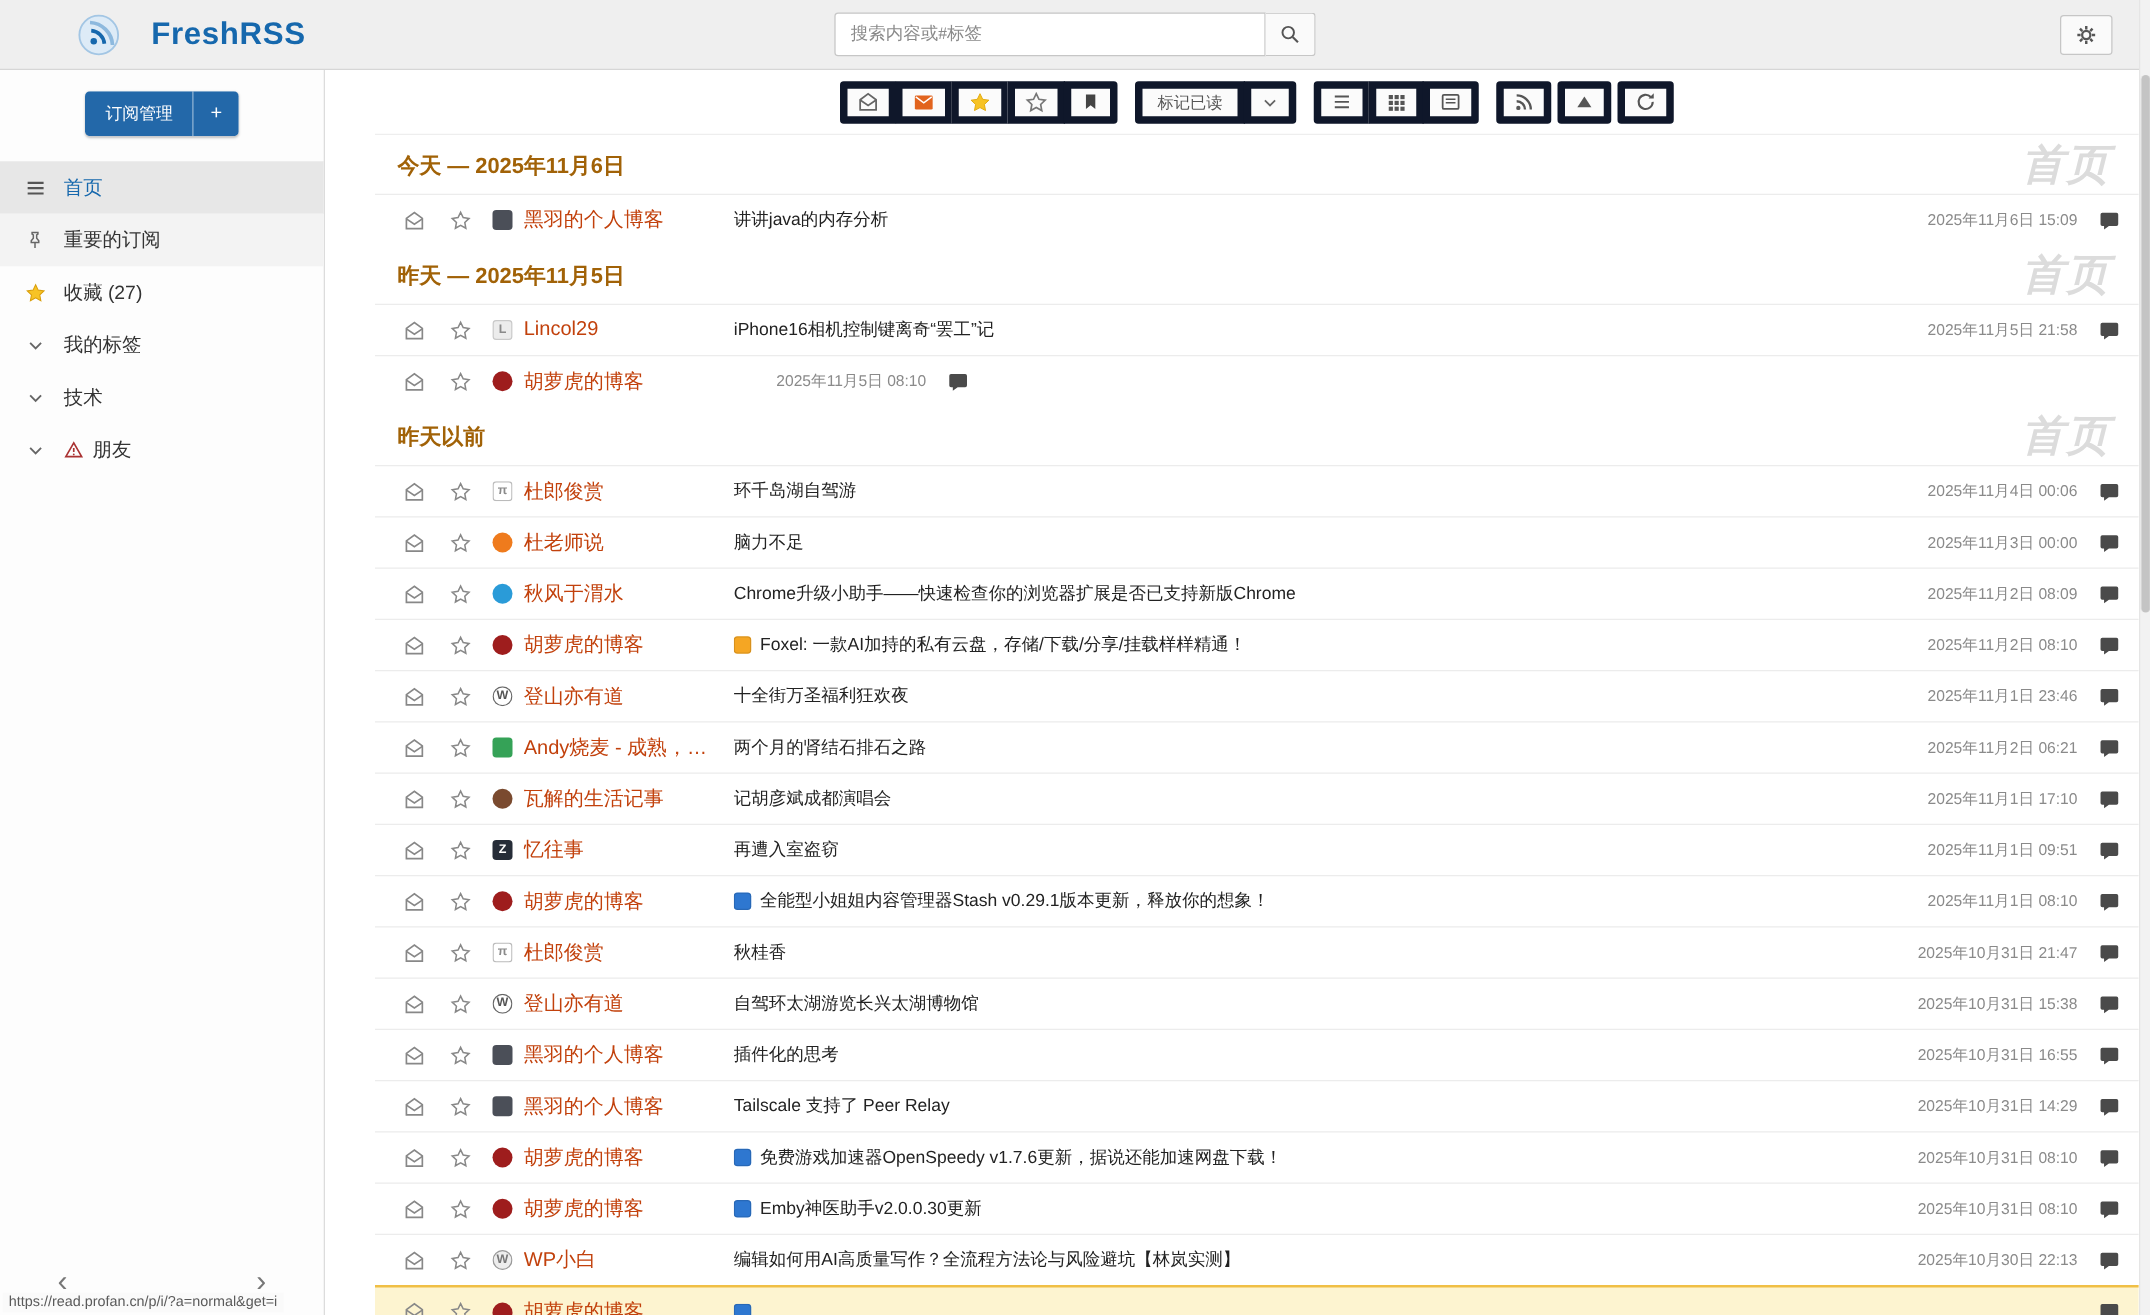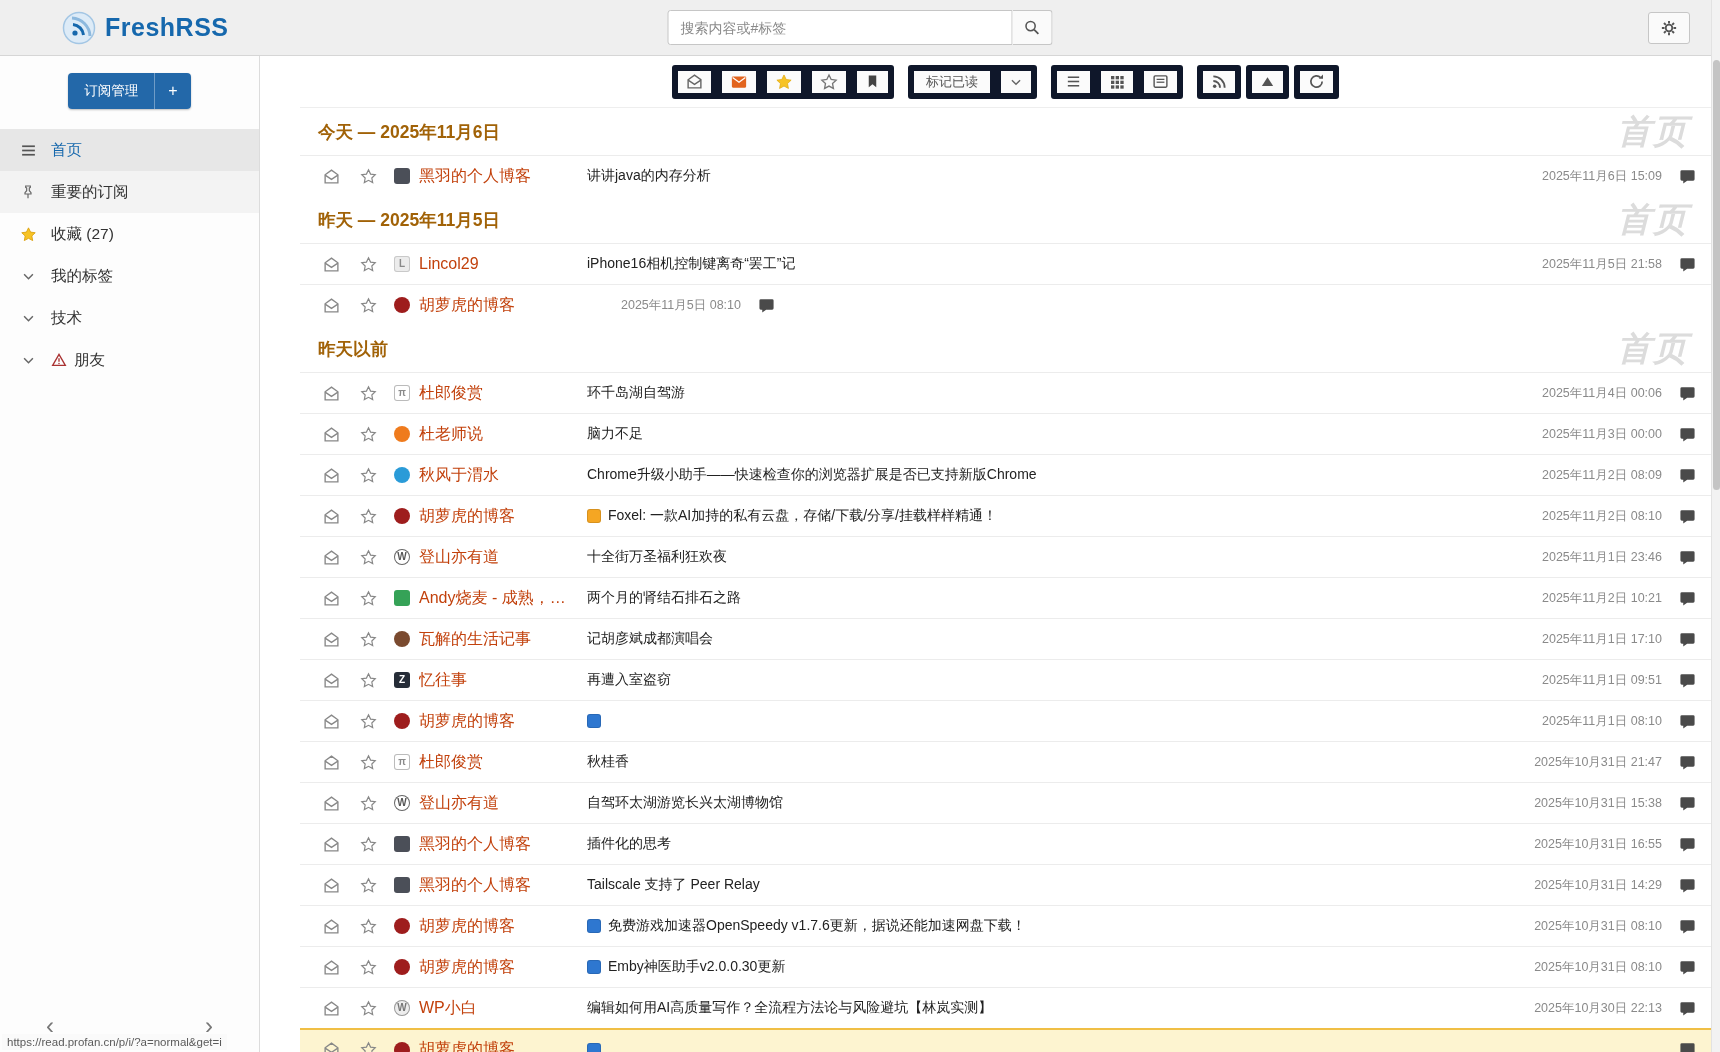--- a/index.html
+++ b/index.html
@@ -10,26 +10,26 @@
   }
   button { font-family: inherit; cursor: pointer; }
   svg { display: block; }
 
   
   .topbar {
     position: fixed; top: 0; left: 0; right: 0; height: 56px;
     background: #efefef; border-bottom: 1px solid #d6d6d6;
     display: flex; align-items: center; z-index: 20;
   }
-  .logo { display: flex; align-items: center; gap: 9px; margin-left: 62px; }
+  .logo { display: flex; align-items: center; gap: 25px; margin-left: 62px; }
   .logo-text { font-size: 25px; font-weight: bold; color: #1668ad; letter-spacing: .5px; }
   .search-wrap { position: absolute; left: 50%; transform: translateX(-50%); display: flex; }
   .search-input {
     width: 345px; height: 35px; border: 1px solid #c6c6c6; background: #fff;
-    padding: 0 12px; font-size: 14px; border-radius: 3px 0 0 3px; outline: none; color: #333;
+    padding: 0 12px; font-size: 14px; border-radius: 3px 0 0 3px; outline: none; color: #333; font-family: Liberation Serif, serif;
   }
   .search-input::placeholder { color: #8a8a8a; }
   .search-btn {
     width: 40px; height: 35px; border: 1px solid #c6c6c6; border-left: none;
     background: #fafafa; border-radius: 0 3px 3px 0;
     display: flex; align-items: center; justify-content: center;
   }
   .gear-btn {
     position: absolute; right: 30px; width: 42px; height: 32px;
     border: 1px solid #c6c6c6; background: #fafafa; border-radius: 3px;
@@ -627,21 +627,21 @@
       <svg width="17" height="17" viewBox="0 0 24 24">
         <path d="M12 2.6l2.9 6 6.6.9-4.8 4.6 1.2 6.5-5.9-3.2-5.9 3.2 1.2-6.5L2.5 9.5l6.6-.9z" fill="none" stroke="#888" stroke-width="1.7"></path>
       </svg>
     </span>
     <span class="favicon" style="background: rgb(53, 162, 87); border-radius: 3px;"></span>
     <a class="feed-name">Andy烧麦 - 成熟，聪...</a>
     <span class="title-wrap">
 
       <span class="title">两个月的肾结石排石之路</span>
     </span>
-    <span class="date">2025年11月2日 10:21</span>
+    <span class="date">2025年11月2日 06:21</span>
     <span class="row-icon bubble">
       <svg width="17" height="17" viewBox="0 0 24 24">
         <path d="M4 3h16a2 2 0 012 2v11a2 2 0 01-2 2h-8.5L6 22v-4H4a2 2 0 01-2-2V5a2 2 0 012-2z" fill="#4a4a4a"></path>
       </svg>
     </span>
   </div>
           <div class="row">
     <span class="row-icon env">
       <svg width="17" height="17" viewBox="0 0 24 24">
         <path d="M3 9.5 12 3l9 6.5V21H3z" fill="none" stroke="#888" stroke-width="1.9"></path>
@@ -700,20 +700,21 @@
     </span>
     <span class="row-icon star">
       <svg width="17" height="17" viewBox="0 0 24 24">
         <path d="M12 2.6l2.9 6 6.6.9-4.8 4.6 1.2 6.5-5.9-3.2-5.9 3.2 1.2-6.5L2.5 9.5l6.6-.9z" fill="none" stroke="#888" stroke-width="1.7"></path>
       </svg>
     </span>
     <span class="favicon" style="background: rgb(158, 29, 29); border-radius: 50%;"></span>
     <a class="feed-name">胡萝虎的博客</a>
     <span class="title-wrap">
       <span class="badge" style="background: rgb(46, 119, 208);"></span>
+      <span class="title">全能型小姐姐内容管理器Stash v0.29.1版本更新，释放你的想象！</span>
     </span>
     <span class="date">2025年11月1日 08:10</span>
     <span class="row-icon bubble">
       <svg width="17" height="17" viewBox="0 0 24 24">
         <path d="M4 3h16a2 2 0 012 2v11a2 2 0 01-2 2h-8.5L6 22v-4H4a2 2 0 01-2-2V5a2 2 0 012-2z" fill="#4a4a4a"></path>
       </svg>
     </span>
   </div>
           <div class="row">
     <span class="row-icon env">

